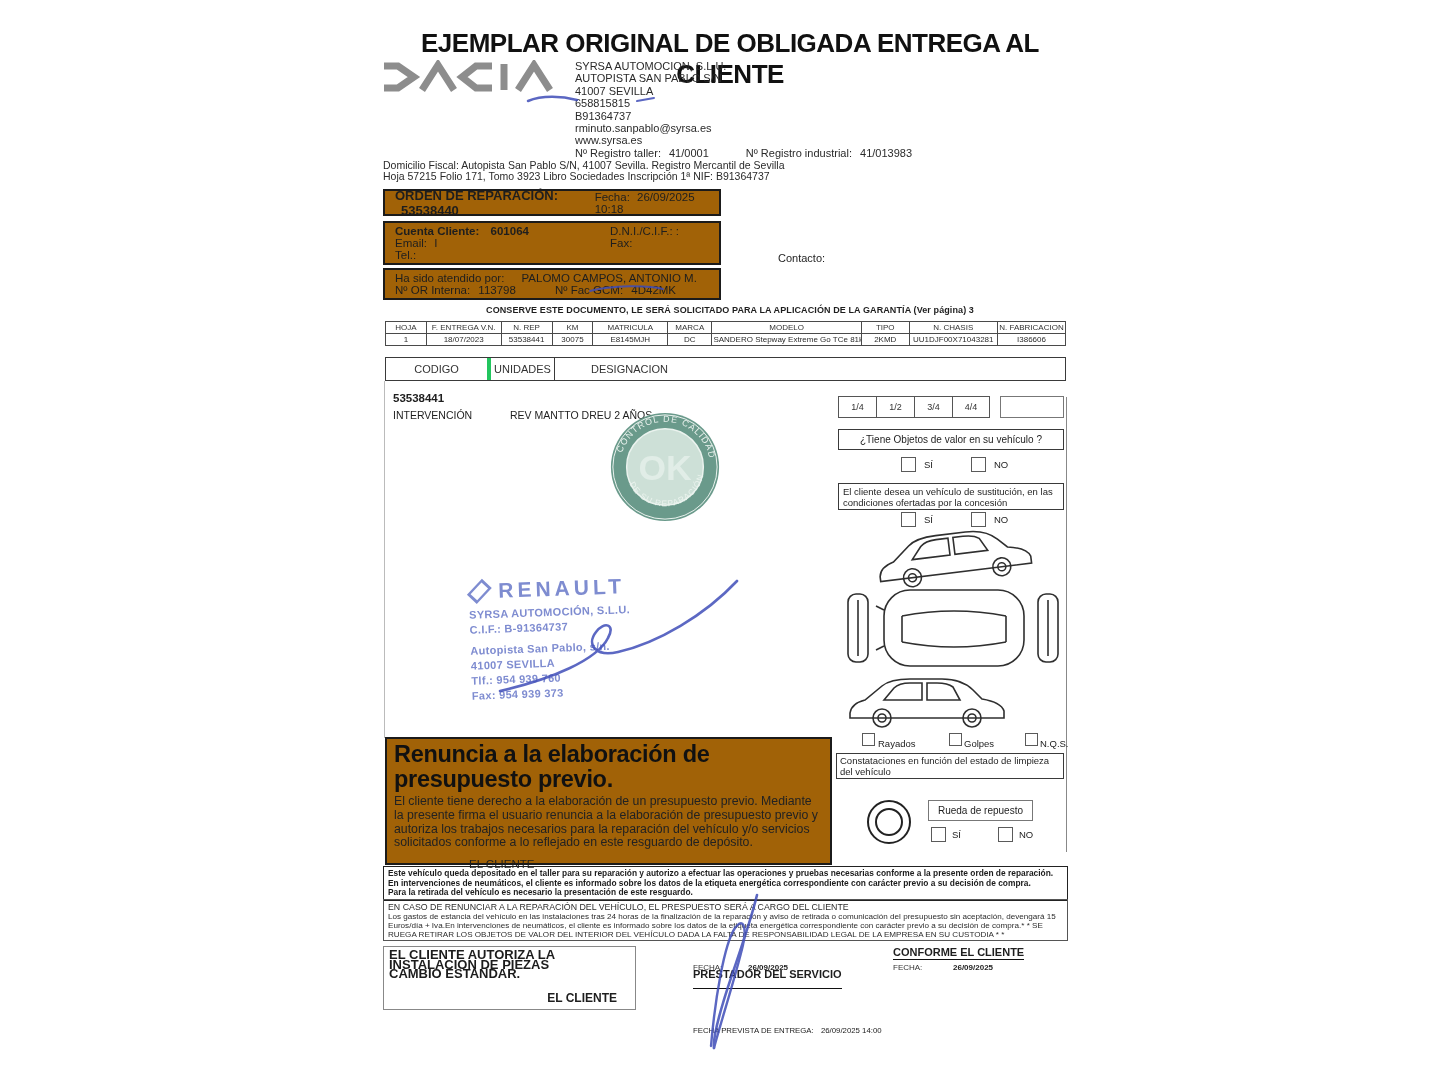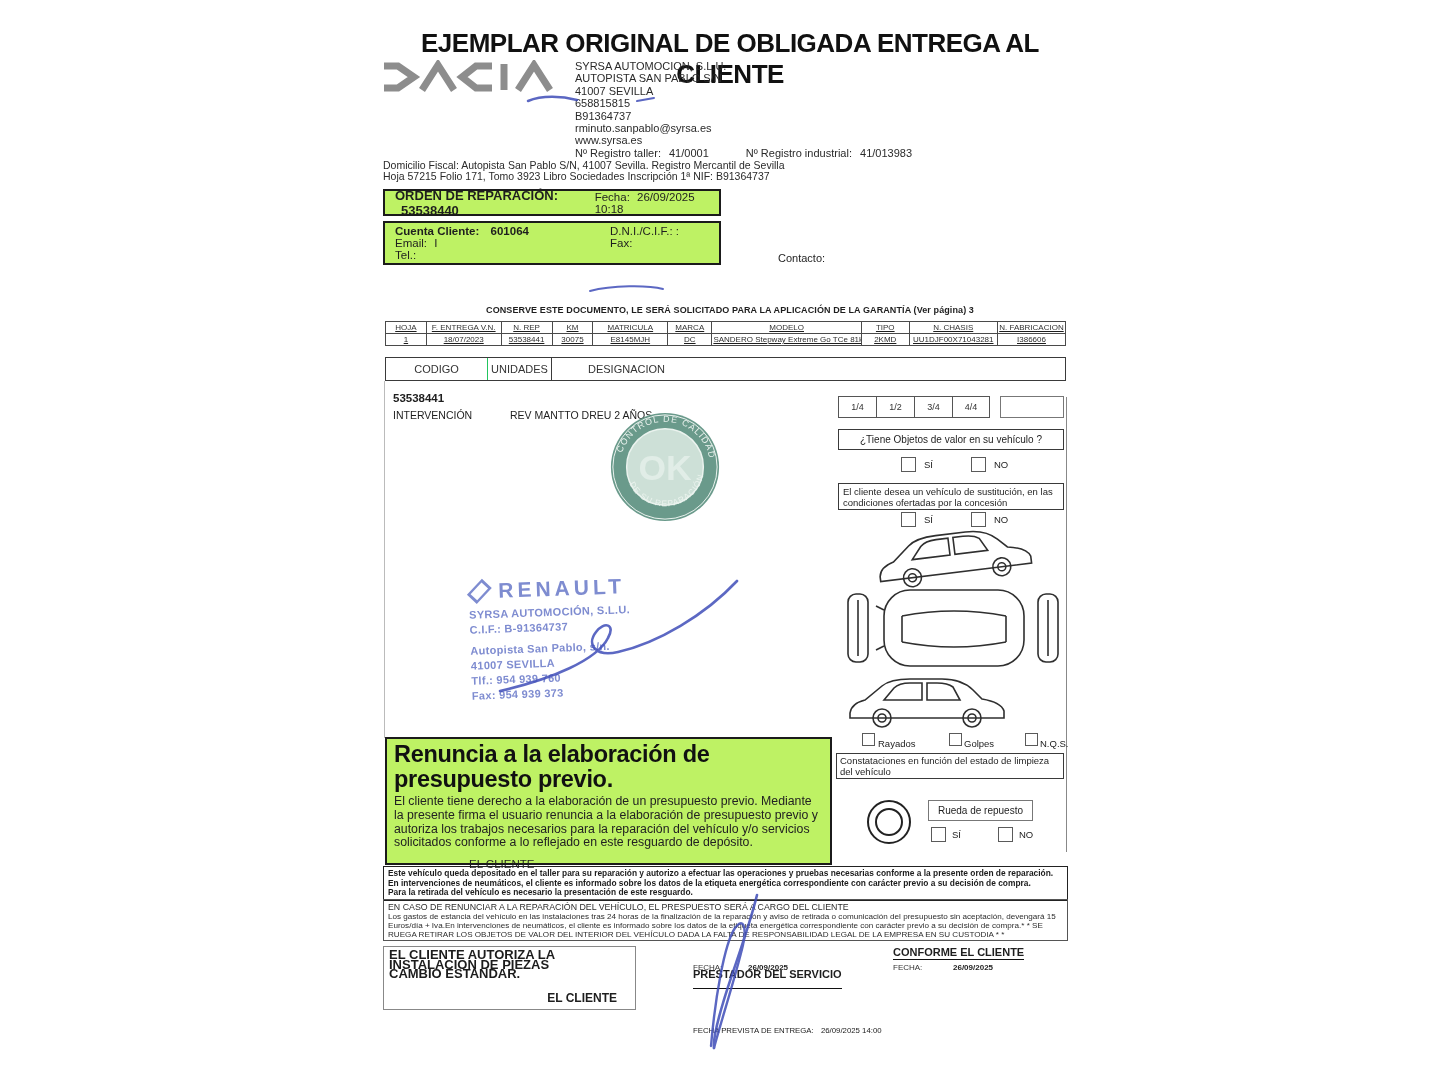--- a/index.html
+++ b/index.html
@@ -1,20 +1,20 @@
 <!DOCTYPE html>
 <html><head>
 <meta charset="utf-8">
 <style>
   html,body{margin:0;padding:0;background:#ffffff;}
   body{width:1440px;height:1080px;overflow:hidden;font-family:"Liberation Sans",sans-serif;color:#1e1e1e;}
   .sheet{position:relative;width:1440px;height:1080px;background:#fff;}
   .abs{position:absolute;}
   .b{font-weight:bold;}
-  .box2{border:2px solid #1b1b1b;background:#bef264;}
+  .box2{border:2px solid #1b1b1b;background:#a16207;}
   .box1{border:1px solid #3a3a3a;background:#fff;}
   .cb{width:15px;height:15px;border:1.4px solid #5a5a5a;background:#fff;display:inline-block;box-sizing:border-box;}
   .cbs{width:13px;height:13px;border:1.3px solid #5a5a5a;background:#fff;display:inline-block;box-sizing:border-box;}
   table.vt{border-collapse:collapse;width:681px;table-layout:fixed;}
   table.vt th,table.vt td{border:1px solid #4a4a4a;font-size:8px;padding:1px 1px;text-align:center;white-space:nowrap;overflow:hidden;color:#2b2b2b;font-weight:normal;}
   table.vt th{font-size:8px;color:#333;}
   .fuelcell{width:38px;height:22px;border:1.2px solid #555;border-right:none;display:flex;align-items:center;justify-content:center;font-size:9px;color:#333;box-sizing:border-box;background:#fff;}
   .fuelcell:last-child{border-right:1.2px solid #555;}
   .smallcap{font-size:9.5px;color:#222;}
   .stampblue{color:#5b6cc4;opacity:.78;transform:rotate(-2deg);}
@@ -86,24 +86,40 @@
         <span style="margin-left:4px;">I</span>
       </span>
       <span>Fax:</span>
     </div>
     <div>
       <span>Tel.:</span>
     </div>
   </div>
   <div class="abs" style="left:778px;top:252px;font-size:11px;">Contacto:</div>
 
+  <div class="abs box2" style="left:383px;top:268px;width:338px;height:32px;font-size:11.5px;padding:2px 10px;box-sizing:border-box;">
+    <div>
+      <span>Ha sido atendido por:</span>
+      <span style="margin-left:14px;">PALOMO CAMPOS, ANTONIO M.</span>
+    </div>
+    <div style="display:flex;">
+      <span style="width:160px;">
+        <span>Nº OR Interna:</span>
+        <span style="margin-left:5px;">113798</span>
+      </span>
+      <span>
+        <span>Nº Fac GCM:</span>
+        <span style="margin-left:5px;">4D42MK</span>
+      </span>
+    </div>
+  </div>
 
   <div class="abs b" style="left:420px;top:305px;width:620px;text-align:center;font-size:9px;letter-spacing:.1px;">CONSERVE ESTE DOCUMENTO, LE SERÁ SOLICITADO PARA LA APLICACIÓN DE LA GARANTÍA (Ver página)  3</div>
 
-  <div class="abs" style="left:385px;top:321px;text-decoration:underline;">
+  <div class="abs" style="left:385px;top:321px;">
     <table class="vt">
       <colgroup>
         <col style="width:6%">
           <col style="width:11%">
           <col style="width:7.5%">
           <col style="width:6%">
           <col style="width:11%">
         <col style="width:6.5%">
           <col style="width:22%">
           <col style="width:7%">
@@ -133,21 +149,21 @@
         <td>SANDERO Stepway Extreme Go TCe 81kW</td>
         <td>2KMD</td>
         <td>UU1DJF00X71043281</td>
         <td>I386606</td>
       </tr>
     </tbody>
       </table>
   </div>
 
   <div class="abs" style="left:385px;top:357px;width:681px;height:24px;border:1.5px solid #3a3a3a;box-sizing:border-box;display:flex;font-size:11px;color:#333;">
-    <div style="width:101px;border-right:1px solid #22c55e;display:flex;align-items:center;justify-content:center;text-align:right;">CODIGO</div>
+    <div style="width:101px;border-right:4px solid #22c55e;display:flex;align-items:center;justify-content:center;text-align:right;">CODIGO</div>
     <div style="width:63px;border-right:1px solid #3a3a3a;display:flex;align-items:center;justify-content:center;">UNIDADES</div>
     <div style="padding-left:36px;display:flex;align-items:center;">DESIGNACION</div>
   </div>
 
   <div class="abs" style="left:384px;top:381px;width:0;height:357px;border-left:1px solid #bbb;"></div>
 
   <div class="abs b" style="left:393px;top:392px;font-size:11.5px;">53538441</div>
   <div class="abs" style="left:393px;top:409px;font-size:10.5px;">INTERVENCIÓN</div>
   <div class="abs" style="left:510px;top:409px;font-size:10.5px;">REV MANTTO DREU 2 AÑOS</div>
 

